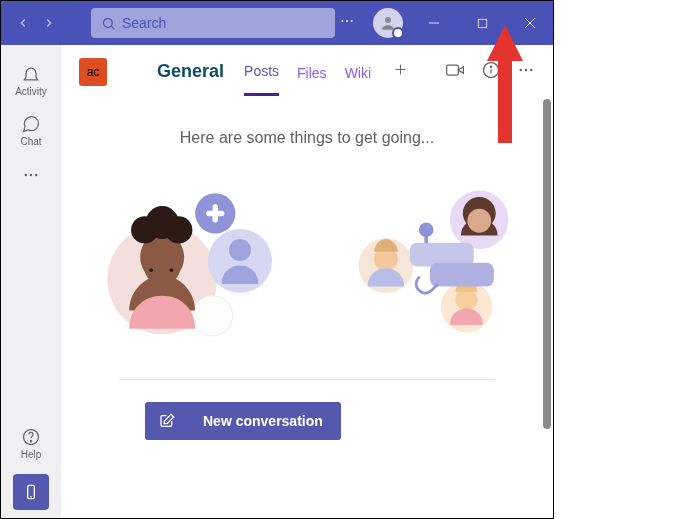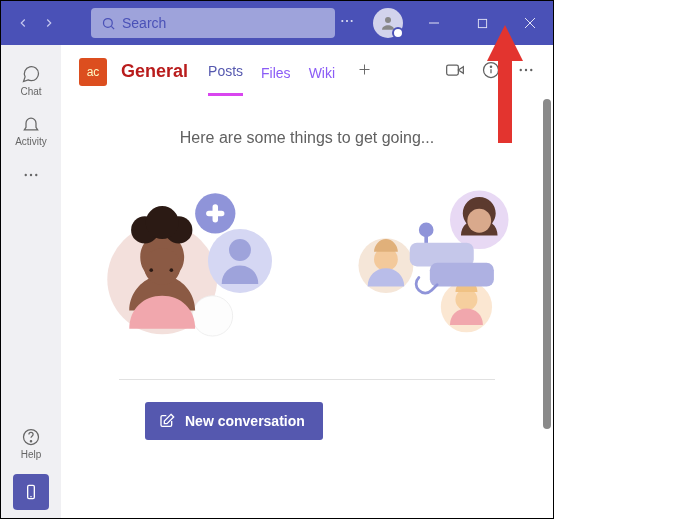--- a/index.html
+++ b/index.html
@@ -33,37 +33,37 @@
   .rail-more { width:60px; height:40px; display:flex; align-items:center; justify-content:center; color:#666; cursor:pointer; }
   .rail-spacer { flex: 1; }
   .rail-bottom { width:60px; display:flex; flex-direction:column; align-items:center; gap:0; padding-bottom:8px; }
   .rail-phone { width: 36px; height: 36px; background: #5558af; border-radius: 4px; display: flex; align-items: center; justify-content: center; color: #fff; margin-top: 6px; cursor:pointer; }
 
   
   .main { flex: 1; display: flex; flex-direction: column; position: relative; min-width: 0; }
 
   
   .chan-head { height: 54px; display: flex; align-items: center; padding: 0 18px; gap: 14px; border-bottom: 1px solid transparent; }
-  .team-tile { width: 28px; height: 28px; background: #dc4e1f; color: #fef9c3; font-size: 12px; font-weight: 500; display: flex; align-items: center; justify-content: center; border-radius: 3px; }
-  .chan-name { font-weight: 700; font-size: 18px; color: #b91c1c; }
+  .team-tile { width: 28px; height: 28px; background: #dc4e1f; color: #000000; font-size: 12px; font-weight: 500; display: flex; align-items: center; justify-content: center; border-radius: 3px; }
+  .chan-name { font-weight: 700; font-size: 18px; color: #0c4a6e; margin-left: 36px; }
   .tabs { display: flex; gap: 18px; margin-left: 6px; align-items: center; }
   .tab { font-size: 14px; color: #8b5cf6; padding: 16px 0 14px 0; cursor: pointer; }
-  .tab.active { color: #5558af; border-bottom: 3px solid #d946ef; }
+  .tab.active { color: #5558af; border-bottom: 3px solid #4c1d95; }
   .tab-add { color: #616161; cursor: pointer; padding: 4px; }
   .chan-right { margin-left: auto; display: flex; gap: 16px; color: #616161; align-items: center; }
   .chan-right > div { cursor: pointer; }
 
   
   .content { flex: 1; overflow: hidden; padding: 10px 28px; position: relative; }
   .welcome { text-align: center; margin-top: 20px; }
   .welcome h2 { font-size: 24px; font-weight: 600; color: #252423; }
   .welcome p { font-size: 16px; color: #616161; margin-top: 14px; }
   .illus { margin-top: 24px; display: flex; justify-content: center; gap: 70px; }
   .divider { height: 1px; background: #e1e1e1; margin: 28px 30px 0 30px; }
-  .new-convo { margin: 22px 0 0 56px; height: 38px; background: #5558af; color: #fff; border: none; border-radius: 3px; padding: 0 18px 0 14px; font-size: 14px; font-weight: 600; display: inline-flex; align-items: center; gap: 10px; cursor: pointer; }
+  .new-convo { margin: 22px 0 0 56px; height: 38px; background: #5558af; color: #fff; border: none; border-radius: 3px; padding: 0 18px 0 14px; font-size: 14px; font-weight: 600; display: inline-flex; align-items: center; gap: 28px; cursor: pointer; }
 
   
   .scroll-track { position: absolute; right: 2px; top: 44px; bottom: 4px; width: 10px; }
   .scroll-thumb { position: absolute; right: 0; top: 10px; width: 8px; height: 330px; background: #8a8a8a; border-radius: 4px; }
 
   
   .arrow-annot { position: absolute; left: 484px; top: 24px; pointer-events: none; }
 
 </style>
 </head>
@@ -123,29 +123,29 @@
           </svg>
       </div>
     </div>
   </div>
 
   <div class="body">
 
     <div class="rail">
       <div class="rail-item">
         <svg width="20" height="20" viewBox="0 0 24 24" fill="none" stroke="currentColor" stroke-width="1.5">
-            <path d="M21 11.5a8.38 8.38 0 01-8.5 8.5 8.5 8.5 0 01-4-.9L3 21l1.9-5.6a8.5 8.5 0 1116.1-3.9z"></path>
-          </svg>
-        <span>Chat</span>
+            <path d="M18 16v-5a6 6 0 10-12 0v5l-2 3h16l-2-3z"></path>
+          </svg>
+        <span>Activity</span>
       </div>
       <div class="rail-item">
         <svg width="20" height="20" viewBox="0 0 24 24" fill="none" stroke="currentColor" stroke-width="1.5">
-            <path d="M18 16v-5a6 6 0 10-12 0v5l-2 3h16l-2-3z"></path>
-          </svg>
-        <span>Activity</span>
+            <path d="M21 11.5a8.38 8.38 0 01-8.5 8.5 8.5 8.5 0 01-4-.9L3 21l1.9-5.6a8.5 8.5 0 1116.1-3.9z"></path>
+          </svg>
+        <span>Chat</span>
       </div>
       <div class="rail-more">
         <svg width="18" height="18" viewBox="0 0 24 24" fill="currentColor">
             <circle cx="5" cy="12" r="1.6"></circle>
             <circle cx="12" cy="12" r="1.6"></circle>
             <circle cx="19" cy="12" r="1.6"></circle>
           </svg>
       </div>
       <div class="rail-spacer"></div>
       <div class="rail-bottom">

